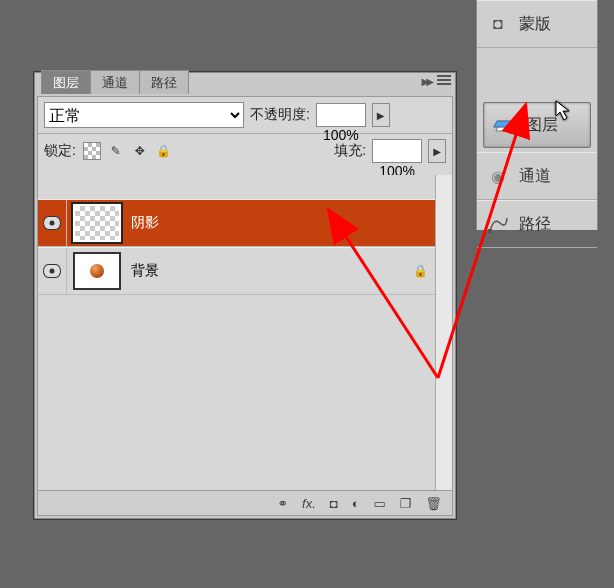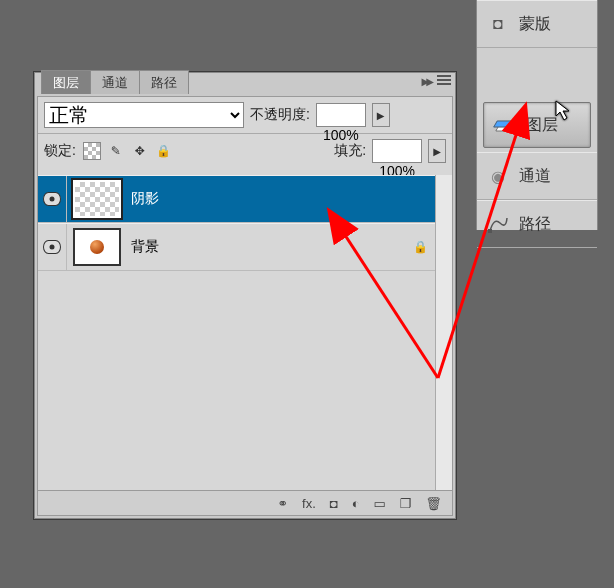--- a/index.html
+++ b/index.html
@@ -81,21 +81,21 @@
   
   .row {
     display: flex;
     align-items: center;
     padding: 5px 6px;
     gap: 6px;
   }
   select.blend {
     width: 200px;
     height: 26px;
-    font-size: 20px;
+    font-size: 16px;
     background: #fff;
     border: 1px solid #888;
   }
   .label {
     font-size: 14px;
     color: #222;
   }
   .pct-box {
     display:inline-flex;
     border:1px solid #888;
@@ -158,22 +158,23 @@
     border-left:1px solid #aaa;
   }
   .layer-row {
     display:flex;
     align-items:center;
     height:46px;
     border-bottom:1px solid #bbb;
     border-top:1px solid #eee;
   }
   .layer-row.selected {
-    background:#0369a1;
+    background:#c2410c;
     color:#fff;
+    margin-top:24px;
   }
   .vis-col {
     width:28px;
     display:flex;align-items:center;justify-content:center;
     border-right:1px solid #bbb;
     height:100%;
   }
   .eye {
     width:16px;height:12px;
     border:1px solid #333;
@@ -366,21 +367,21 @@
           </div>
         <div class="layer-name" style="font-family:'STKaiti',serif;">背景</div>
         <div class="lock-ind">🔒</div>
       </div>
     </div>
     <div class="scrollbar"></div>
   </div>
 
   <div class="panel-footer">
     <span class="ficon">⚭</span>
-    <span class="ficon" style="">fx.</span>
+    <span class="ficon" style="font-style:italic">fx.</span>
     <span class="ficon">◘</span>
     <span class="ficon">◐</span>
     <span class="ficon">▭</span>
     <span class="ficon">❐</span>
     <span class="ficon">🗑</span>
   </div>
 </div>
 
 <div class="sidebar">
   <div class="side-item">

